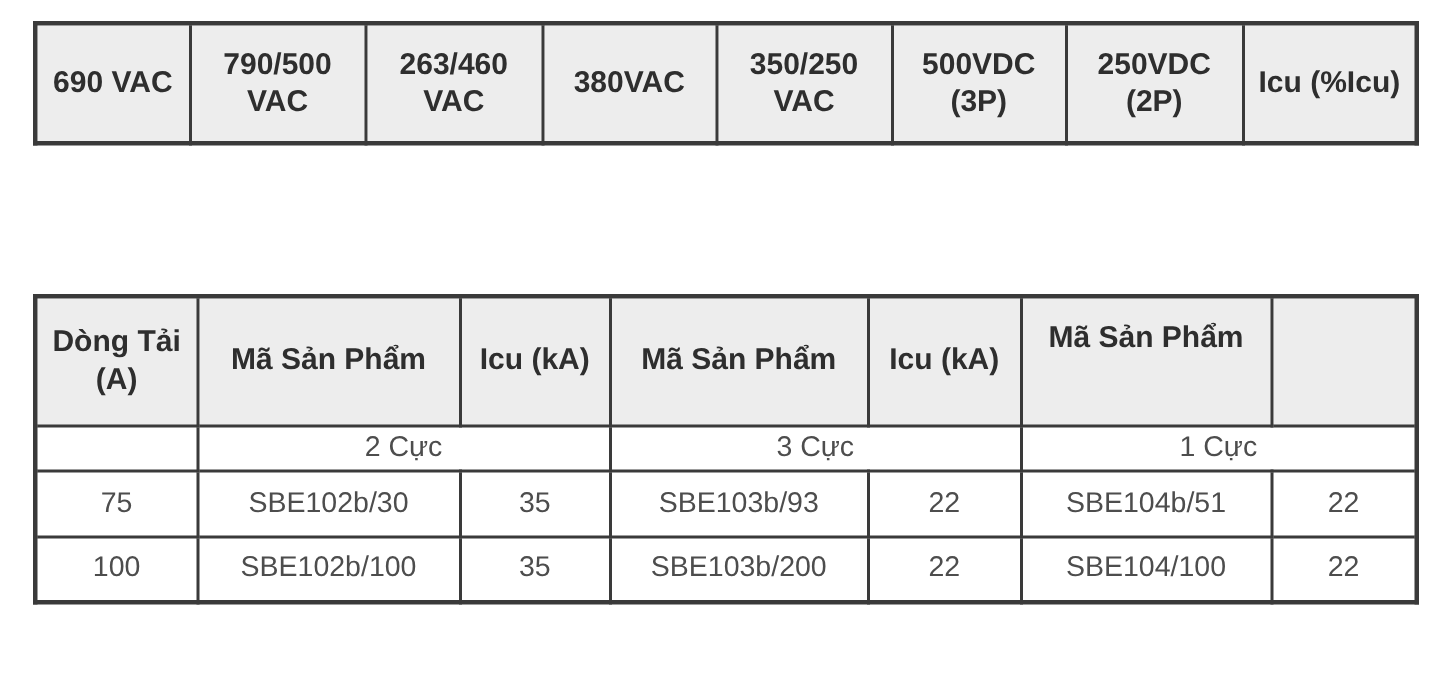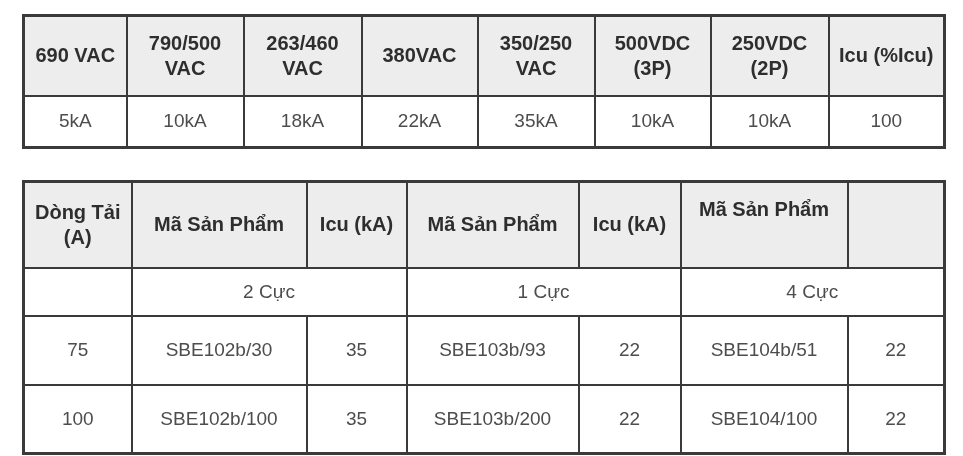--- a/index.html
+++ b/index.html
@@ -16,21 +16,21 @@
     overflow:hidden;
   }
   .page{width:963px;height:456px;background:#ffffff;position:relative;padding-left:27px;}
   table{
     border-collapse:collapse;
     table-layout:fixed;
     width:921px;
     border:3px solid var(--border);
   }
   .tbl-top{position:absolute;left:22px;top:14px;}
-  .tbl-bottom{position:absolute;left:22px;top:180px;}
+  .tbl-bottom{position:absolute;left:22px;top:196px;}
   th,td{
     border:2px solid var(--border);
     text-align:center;
     vertical-align:middle;
     overflow:hidden;
   }
   th{
     background:var(--header-bg);
     color:var(--header-text);
     font-weight:600;
@@ -40,22 +40,22 @@
   }
   td{
     background:#ffffff;
     color:var(--cell-text);
     font-weight:400;
     font-size:19px;
   }
   .tbl-top th{height:80px;}
   .tbl-top td{height:52px;}
   .tbl-bottom th{height:86px;}
-  .tbl-bottom .group-row td{height:48px;}
-  .tbl-bottom .data-row td{height:69px;}
+  .tbl-bottom .group-row td{height:30px;}
+  .tbl-bottom .data-row td{height:44px;}
   .valign-top{vertical-align:top;padding-top:14px;}
 </style>
 </head>
 <body>
 
 <div class="page">
 
   <table class="tbl-top">
     <colgroup>
       <col style="width:103px">
@@ -76,30 +76,20 @@
 VAC</th>
         <th>380VAC</th>
         <th>350/250
 VAC</th>
         <th>500VDC
 (3P)</th>
         <th>250VDC
 (2P)</th>
         <th>Icu (%Icu)</th>
       </tr>
-      <tr>
-        <td>5kA</td>
-        <td>10kA</td>
-        <td>18kA</td>
-        <td>22kA</td>
-        <td>35kA</td>
-        <td>10kA</td>
-        <td>10kA</td>
-        <td>100</td>
-      </tr>
     </tbody>
   </table>
 
   <table class="tbl-bottom">
     <colgroup>
       <col style="width:108px">
         <col style="width:175px">
         <col style="width:100px">
       <col style="width:172px">
         <col style="width:102px">
@@ -113,22 +103,22 @@
         <th>Mã Sản Phẩm</th>
         <th>Icu (kA)</th>
         <th>Mã Sản Phẩm</th>
         <th>Icu (kA)</th>
         <th class="valign-top">Mã Sản Phẩm</th>
         <th></th>
       </tr>
       <tr class="group-row">
         <td></td>
         <td colspan="2">2 Cực</td>
+        <td colspan="2">3 Cực</td>
         <td colspan="2">1 Cực</td>
-        <td colspan="2">4 Cực</td>
       </tr>
       <tr class="data-row">
         <td>75</td>
         <td>SBE102b/30</td>
         <td>35</td>
         <td>SBE103b/93</td>
         <td>22</td>
         <td>SBE104b/51</td>
         <td>22</td>
       </tr>

